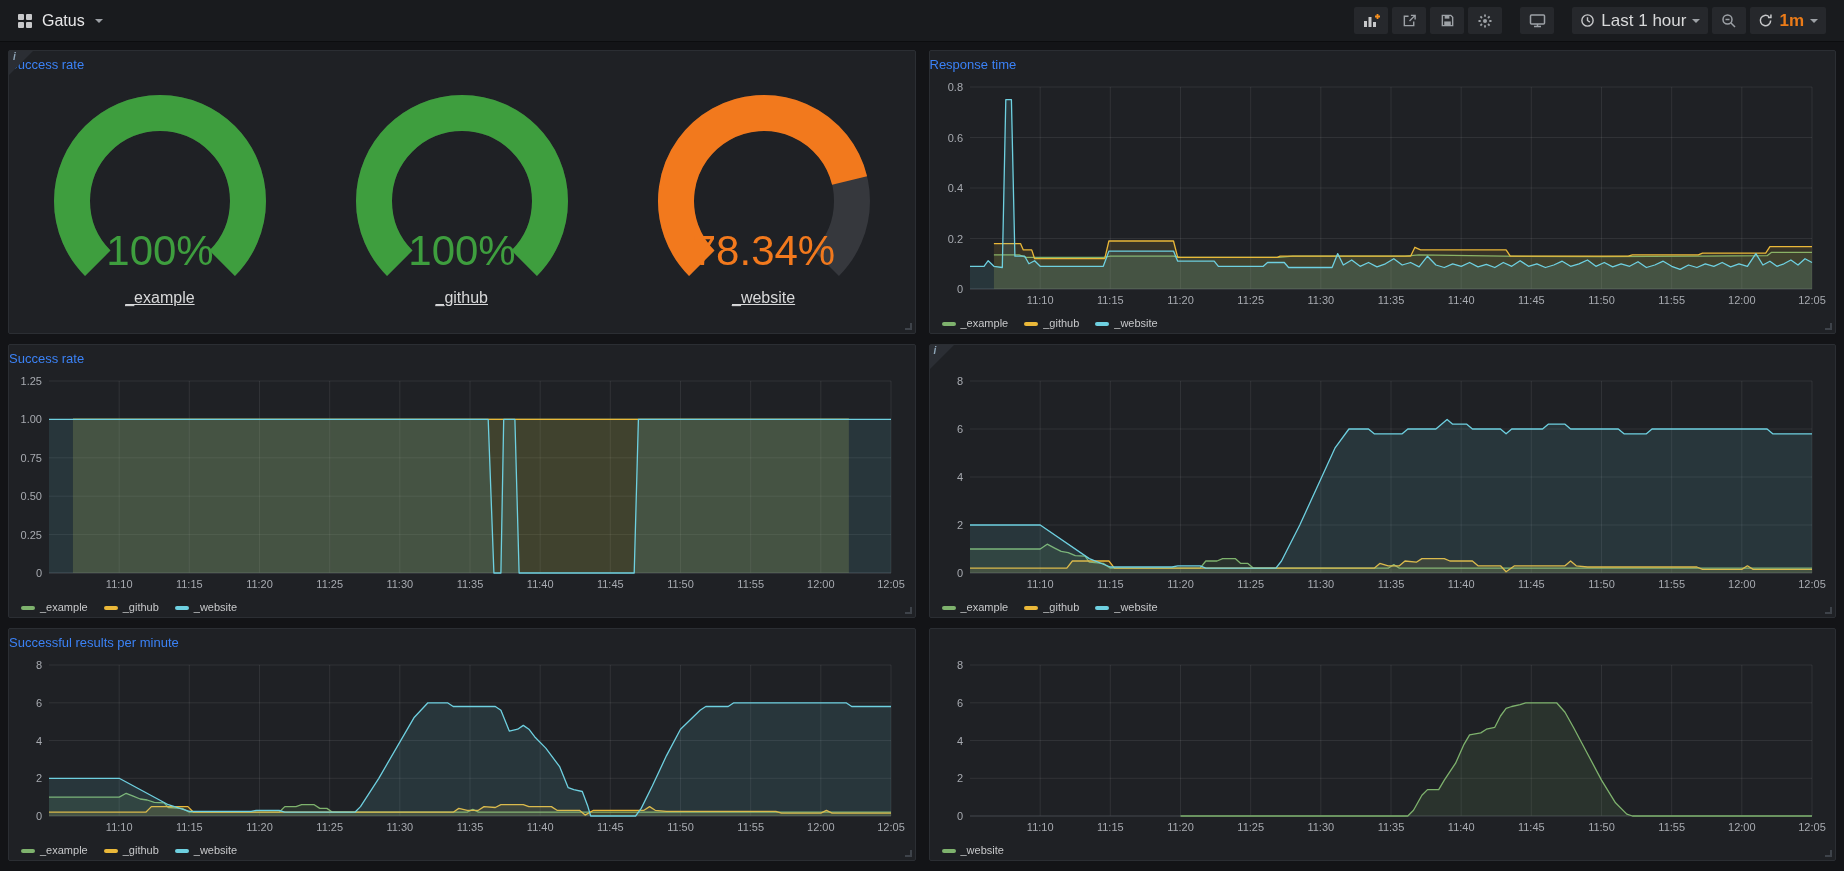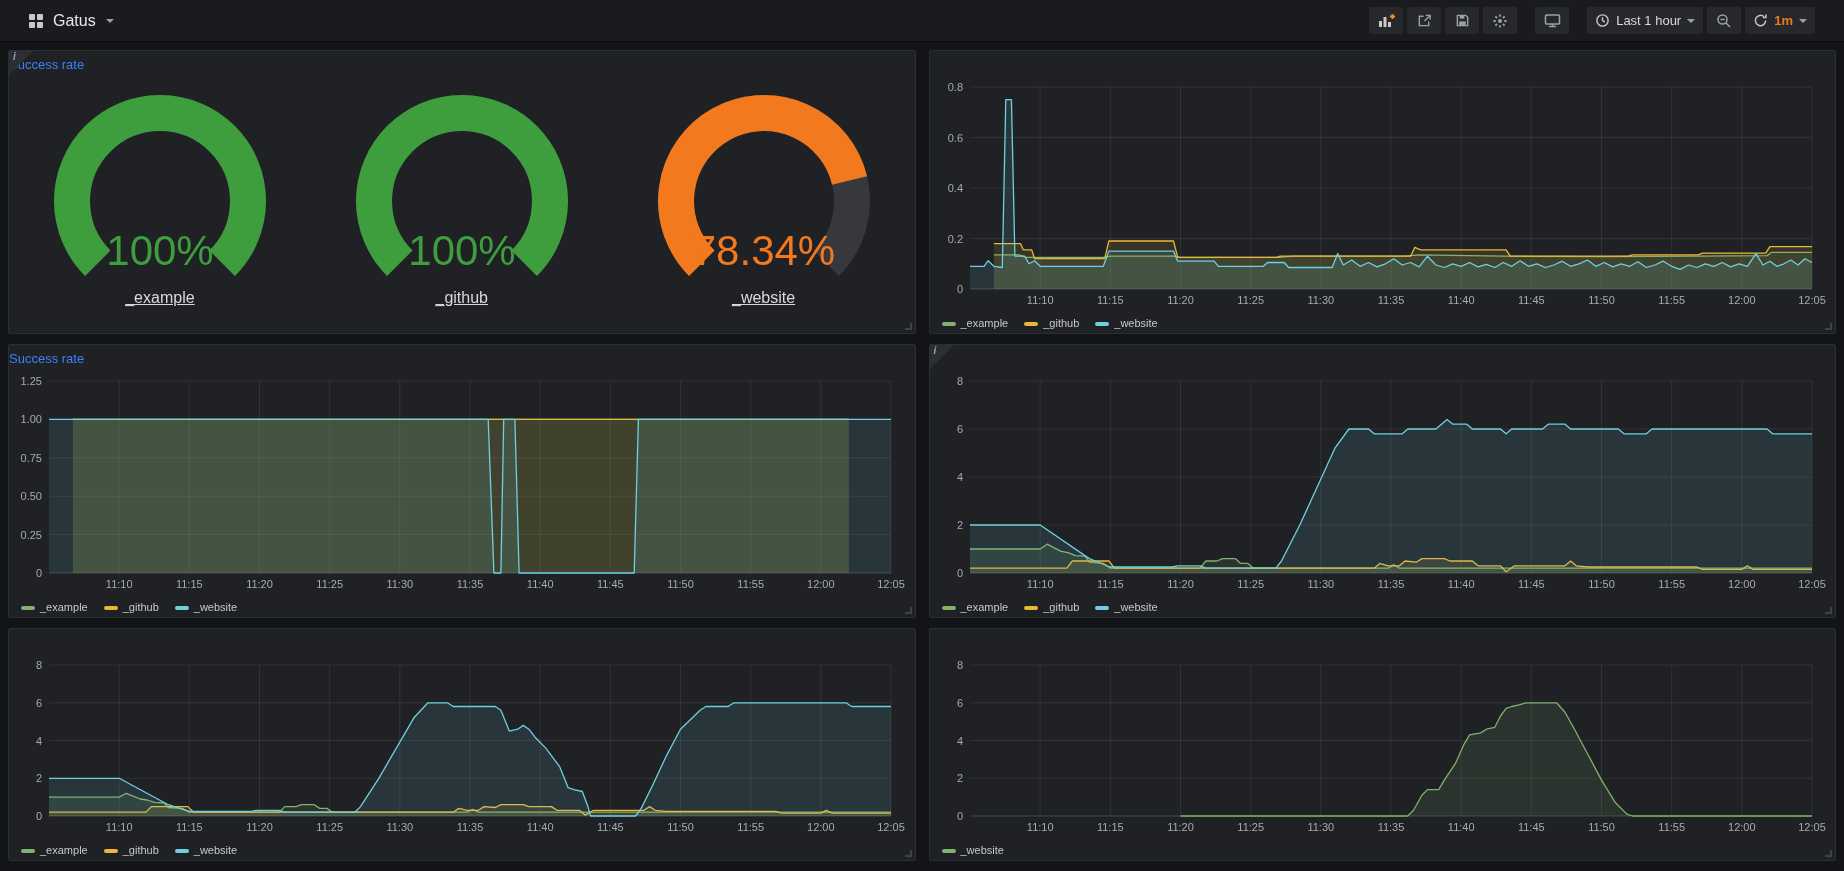--- a/index.html
+++ b/index.html
@@ -1,32 +1,32 @@
 <!DOCTYPE html>
 <html><head>
 <meta charset="utf-8">
 <style>
   * { box-sizing: border-box; margin: 0; padding: 0; }
   html,body { width:1844px; height:871px; overflow:hidden; background:#131417;
     font-family:"Liberation Sans", sans-serif; color:#D8D9DA; }
 
   
   .navbar { height:42px; background:#191B1E; border-bottom:1px solid #0C0D0F;
-    display:flex; align-items:center; justify-content:space-between; padding:0 29px; }
+    display:flex; align-items:center; justify-content:space-between; padding:0 18px; }
   .nav-left { display:flex; align-items:center; gap:10px; }
   .apps-icon { display:grid; grid-template-columns:6px 6px; grid-template-rows:6px 6px;
     gap:2px; cursor:pointer; }
   .apps-icon i { background:#C7C8CA; border-radius:1px; }
   .brand { font-size:16px; color:#E8E8E9; cursor:pointer; }
   .caret { width:0; height:0; border-left:4px solid transparent; border-right:4px solid transparent;
     border-top:4px solid #9DA1A6; display:inline-block; }
   .nav-right { display:flex; align-items:center; gap:4px; }
   .nbtn { height:27px; min-width:34px; background:#26282C; border:none; border-radius:2px;
     display:flex; align-items:center; justify-content:center; gap:6px; color:#9DA1A6;
-    padding:0 8px; font-size:13px; cursor:pointer; font-family:inherit; }
+    padding:0 8px; font-size:17px; cursor:pointer; font-family:inherit; }
   .nbtn svg { display:block; }
   .sp { margin-left:14px; }
   .time-label { color:#D8D9DA; }
   .refresh-label { color:#EB7B18; font-weight:700; }
 
   
   .dash { padding:8px; display:grid; grid-template-columns:1fr 1fr;
     grid-template-rows:284px 274px 233px; gap:10px 13px; }
   .panel { position:relative; background:#1F2125; border:1px solid #2B2E33; border-radius:2px; }
   .panel-header { height:28px; line-height:28px; text-align:left; font-size:13px;
@@ -158,20 +158,21 @@
             <path d="M 77.77 172.23 A 88 88 0 1 1 225.58 89.48" stroke="#F2791D" stroke-width="36" fill="none"></path>
             <text x="140" y="174" text-anchor="middle" font-size="42" font-weight="500" fill="#F2791D">78.34%</text>
           </svg>
           <div class="gauge-label">_website</div>
         </div>
       </div>
     <div class="resize-handle"></div>
   </section>
 
   <section class="panel">
+    <div class="panel-header">Response time</div>
     <div class="chart-body">
         <svg width="892" height="228">
           <line class="grid" x1="34" y1="159.5" x2="876" y2="159.5"></line>
           <line class="grid" x1="34" y1="109.0" x2="876" y2="109.0"></line>
           <line class="grid" x1="34" y1="58.5" x2="876" y2="58.5"></line>
           <line class="grid" x1="34" y1="8.0" x2="876" y2="8.0"></line>
           <line class="grid" x1="104.2" y1="8" x2="104.2" y2="210.0"></line>
           <line class="grid" x1="174.3" y1="8" x2="174.3" y2="210.0"></line>
           <line class="grid" x1="244.5" y1="8" x2="244.5" y2="210.0"></line>
           <line class="grid" x1="314.7" y1="8" x2="314.7" y2="210.0"></line>
@@ -323,20 +324,21 @@
       </div>
     <div class="legend">
         <span class="legend-item"><i style="background:#7EB26D"></i>_example</span>
         <span class="legend-item"><i style="background:#EAB839"></i>_github</span>
         <span class="legend-item"><i style="background:#6ED0E0"></i>_website</span>
       </div>
     <div class="resize-handle"></div>
   </section>
 
   <section class="panel">
+    <div class="panel-header">Successful results per minute</div>
     <div class="chart-body">
         <svg width="892" height="177">
           <line class="grid" x1="34" y1="121.3" x2="876" y2="121.3"></line>
           <line class="grid" x1="34" y1="83.5" x2="876" y2="83.5"></line>
           <line class="grid" x1="34" y1="45.8" x2="876" y2="45.8"></line>
           <line class="grid" x1="34" y1="8.0" x2="876" y2="8.0"></line>
           <line class="grid" x1="104.2" y1="8" x2="104.2" y2="159.0"></line>
           <line class="grid" x1="174.3" y1="8" x2="174.3" y2="159.0"></line>
           <line class="grid" x1="244.5" y1="8" x2="244.5" y2="159.0"></line>
           <line class="grid" x1="314.7" y1="8" x2="314.7" y2="159.0"></line>

